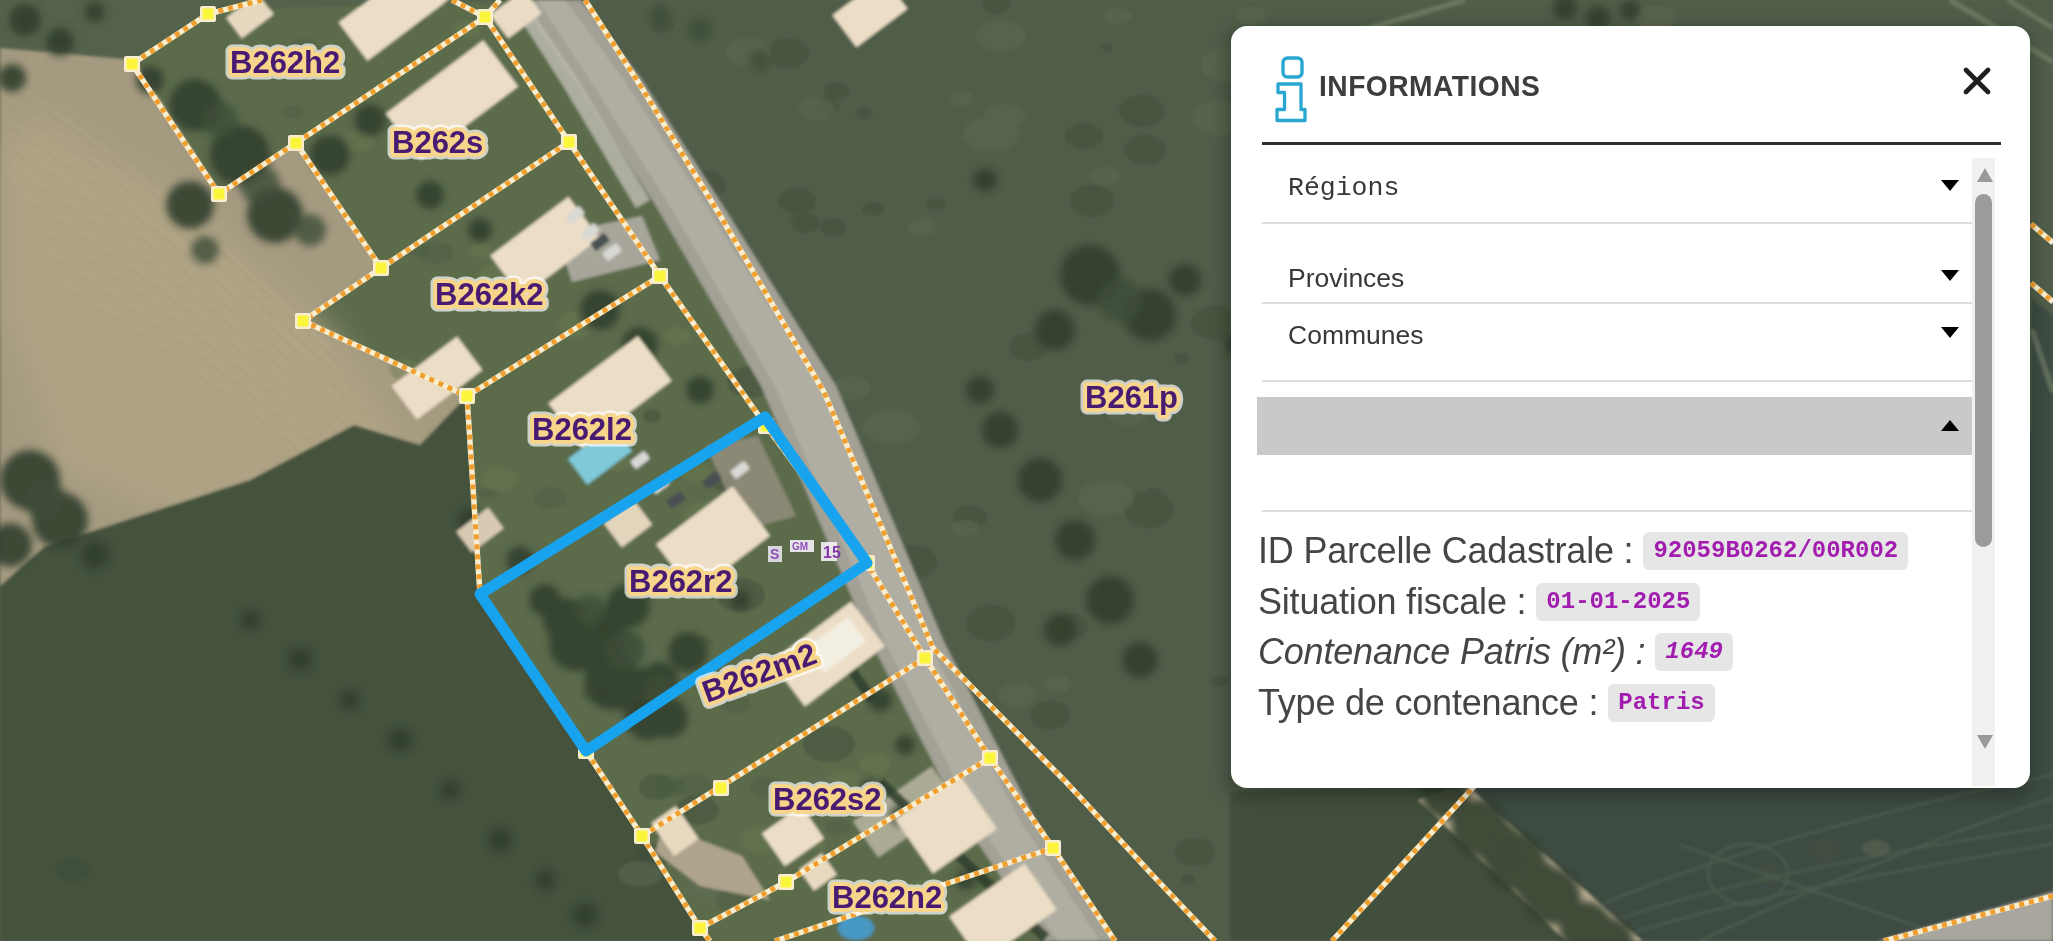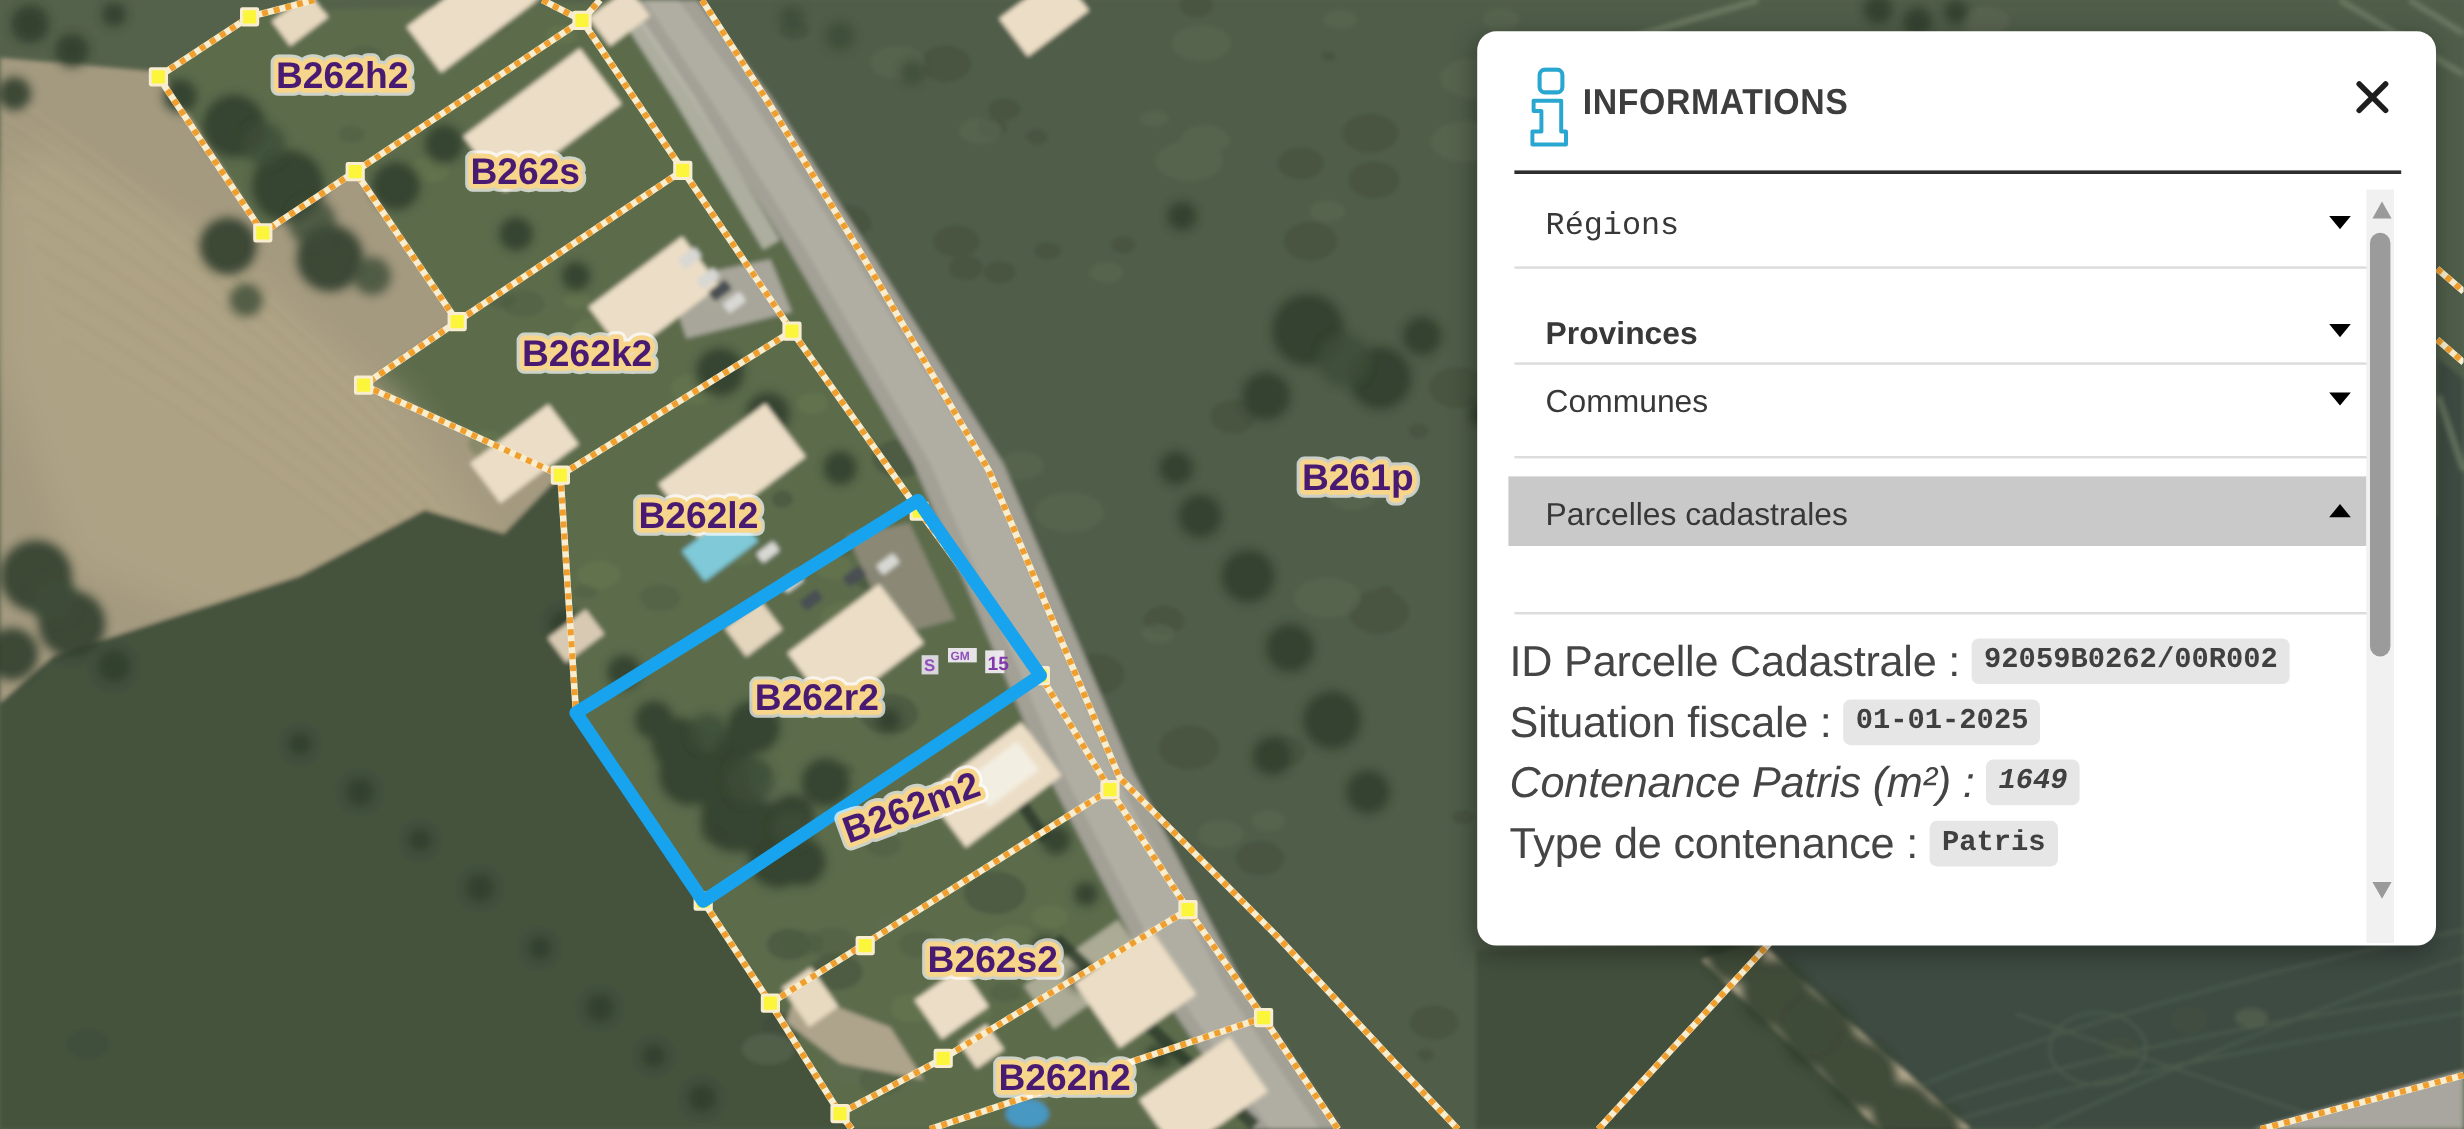--- a/index.html
+++ b/index.html
@@ -10,21 +10,21 @@
 .hrule{position:absolute;left:31px;top:116px;width:739px;height:2.5px;background:#2e2e2e}
 .arow{position:absolute;left:26px;width:715px}
 .arow.active{background:#c9c9c9}
 .atxt{position:absolute;left:31px;top:50%;transform:translateY(-40%);font-size:26.5px;color:#383838}
 .caret{position:absolute;right:13px;top:50%;width:0;height:0;border-left:9.5px solid transparent;border-right:9.5px solid transparent}
 .caret.down{border-top:11px solid #000;margin-top:-5px}
 .caret.up{border-bottom:11px solid #000;margin-top:-6px}
 .divider{position:absolute;left:31px;width:712px;height:1.5px;background:#dcdcdc}
 .drow{position:absolute;left:27px;height:40px;white-space:nowrap}
 .dlbl{font-size:36px;letter-spacing:-0.2px;color:#454545;line-height:40px;vertical-align:middle}
-.chip{display:inline-block;margin-left:10px;background:#e6e6e6;border-radius:6px;padding:0 10px;font-family:"Liberation Mono",monospace;font-weight:700;font-size:24px;color:#404040;line-height:38px;vertical-align:middle}
+.chip{display:inline-block;margin-left:10px;background:#e6e6e6;border-radius:6px;padding:0 10px;font-family:"Liberation Mono",monospace;font-weight:700;font-size:24px;color:#a21caf;line-height:38px;vertical-align:middle}
 .sbtrack{position:absolute;left:741px;top:132px;width:23px;height:628px;background:#f1f1f1}
 .sbup{position:absolute;left:746px;top:142px;width:0;height:0;border-left:8px solid transparent;border-right:8px solid transparent;border-bottom:14px solid #9a9a9a}
 .sbthumb{position:absolute;left:744px;top:168px;width:17px;height:353px;border-radius:9px;background:#9b9b9b}
 .sbdown{position:absolute;left:746px;top:709px;width:0;height:0;border-left:8px solid transparent;border-right:8px solid transparent;border-top:14px solid #9a9a9a}
 </style></head>
 <body>
 <div id="wrap">
 <svg id="map" width="2053" height="941" viewBox="0 0 2053 941">
 <defs>
         <filter id="soft" x="-5%" y="-5%" width="110%" height="110%">
@@ -717,34 +717,33 @@
       </svg>
 
   <div class="hrule"></div>
 
   <div class="arow" style="top:120px;height:77px;font-family:Liberation Mono, monospace;">
         <span class="atxt">Régions</span>
         <span class="caret down"></span>
       </div>
   <div class="divider" style="top:196px;"></div>
 
-  <div class="arow" style="top:197px;height:104px;font-weight:bold;">
+  <div class="arow" style="top:197px;height:104px;">
         <span class="atxt">Provinces</span>
         <span class="caret down"></span>
       </div>
   <div class="divider" style="top:276px;"></div>
 
   <div class="arow" style="top:277px;height:58px;text-align:right;">
         <span class="atxt">Communes</span>
         <span class="caret down"></span>
       </div>
   <div class="divider" style="top:354px;"></div>
 
   <div class="arow active" style="top:371px;height:58px;">
-        <span class="atxt">Parcelles cadastrales</span>
         <span class="caret up"></span>
       </div>
 
   <div class="divider" style="top:484px;"></div>
 
   <div class="drow" style="top:505px;"><span class="dlbl">ID Parcelle Cadastrale :</span><span class="chip">92059B0262/00R002</span></div>
 
   <div class="drow" style="top:556px;"><span class="dlbl">Situation fiscale :</span><span class="chip">01-01-2025</span></div>
 
   <div class="drow" style="top:606px;font-style:italic;"><span class="dlbl">Contenance Patris (m²) :</span><span class="chip">1649</span></div>

